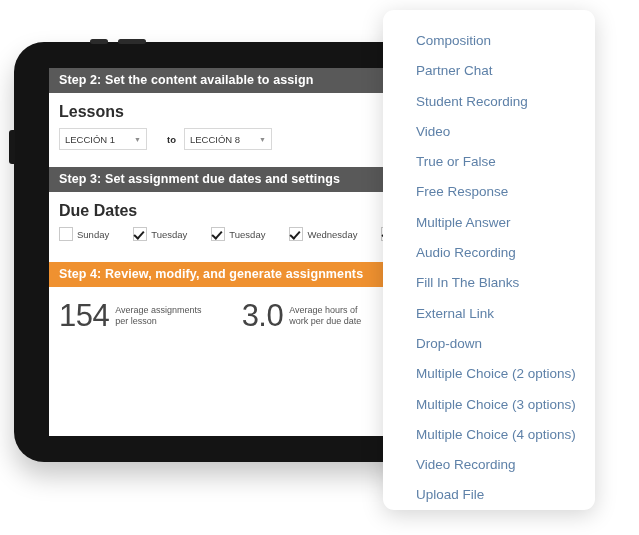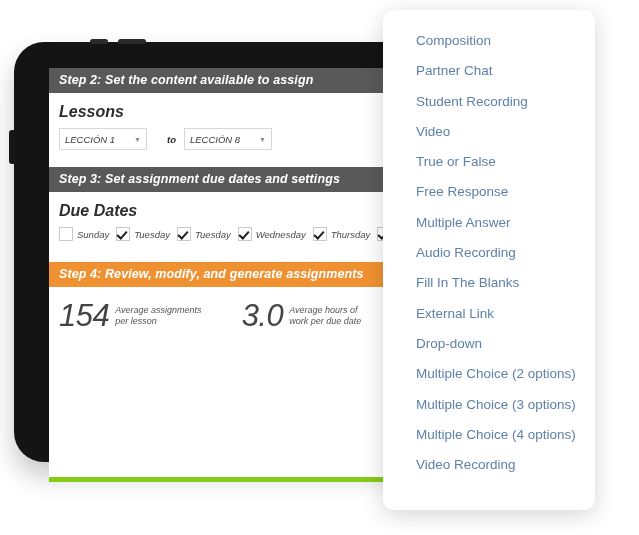--- a/index.html
+++ b/index.html
@@ -18,24 +18,23 @@
     background:#141414;
     border-radius:30px;
     box-shadow:0 14px 26px rgba(0,0,0,0.22);
   }
   #tablet-btn-a{position:absolute;left:76px;top:-3px;width:18px;height:5px;background:#2b2b2b;border-radius:3px;}
   #tablet-btn-b{position:absolute;left:104px;top:-3px;width:28px;height:5px;background:#2b2b2b;border-radius:3px;}
   #tablet-side{position:absolute;left:-5px;top:88px;width:6px;height:34px;background:#171717;border-radius:3px 0 0 3px;}
   #screen{
     position:absolute;
     left:35px; top:26px;
-    width:340px; height:414px;
-    background:#84cc16;
+    width:340px; height:368px;
+    background:#1d4ed8;
     overflow:hidden;
-    font-style:italic;
   }
   
   .sec-head{
     height:25px; line-height:25px;
     color:#ffffff;
     font-size:12.5px;
     font-weight:bold;
     padding-left:10px;
     box-sizing:border-box;
     letter-spacing:0.1px;
@@ -52,21 +51,21 @@
     border:1px solid #d8d8d8;
     background:#fff;
     display:flex;align-items:center;
     padding:0 5px;box-sizing:border-box;
     font-size:9.5px;color:#3a3a3a;
     justify-content:space-between;
   }
   .sel .caret{font-size:7px;color:#8d8d8d;}
   .to-word{font-size:9.5px;font-weight:bold;color:#2d2d2d;margin-left:12px;}
   
-  .cb-row{display:flex;align-items:center;gap:7px;white-space:nowrap;}
+  .cb-row{display:flex;align-items:center;gap:24px;white-space:nowrap;}
   .cb-item{display:flex;align-items:center;gap:4px;}
   .cbx{
     width:12px;height:12px;
     border:1px solid #c9c9c9;background:#fff;
     position:relative;flex:none;
   }
   .cbx.on::after{
     content:"";position:absolute;left:2px;top:1px;
     width:4px;height:8px;border:solid #1d1d1d;
     border-width:0 2px 2px 0;transform:rotate(42deg);
@@ -199,14 +198,15 @@
       <div class="menu-item">Free Response</div>
       <div class="menu-item">Multiple Answer</div>
       <div class="menu-item">Audio Recording</div>
       <div class="menu-item">Fill In The Blanks</div>
       <div class="menu-item">External Link</div>
       <div class="menu-item">Drop-down</div>
       <div class="menu-item">Multiple Choice (2 options)</div>
       <div class="menu-item">Multiple Choice (3 options)</div>
       <div class="menu-item">Multiple Choice (4 options)</div>
       <div class="menu-item">Video Recording</div>
+      <div class="menu-item">Upload File</div>
     </div>
 </div>
 
 </body></html>

